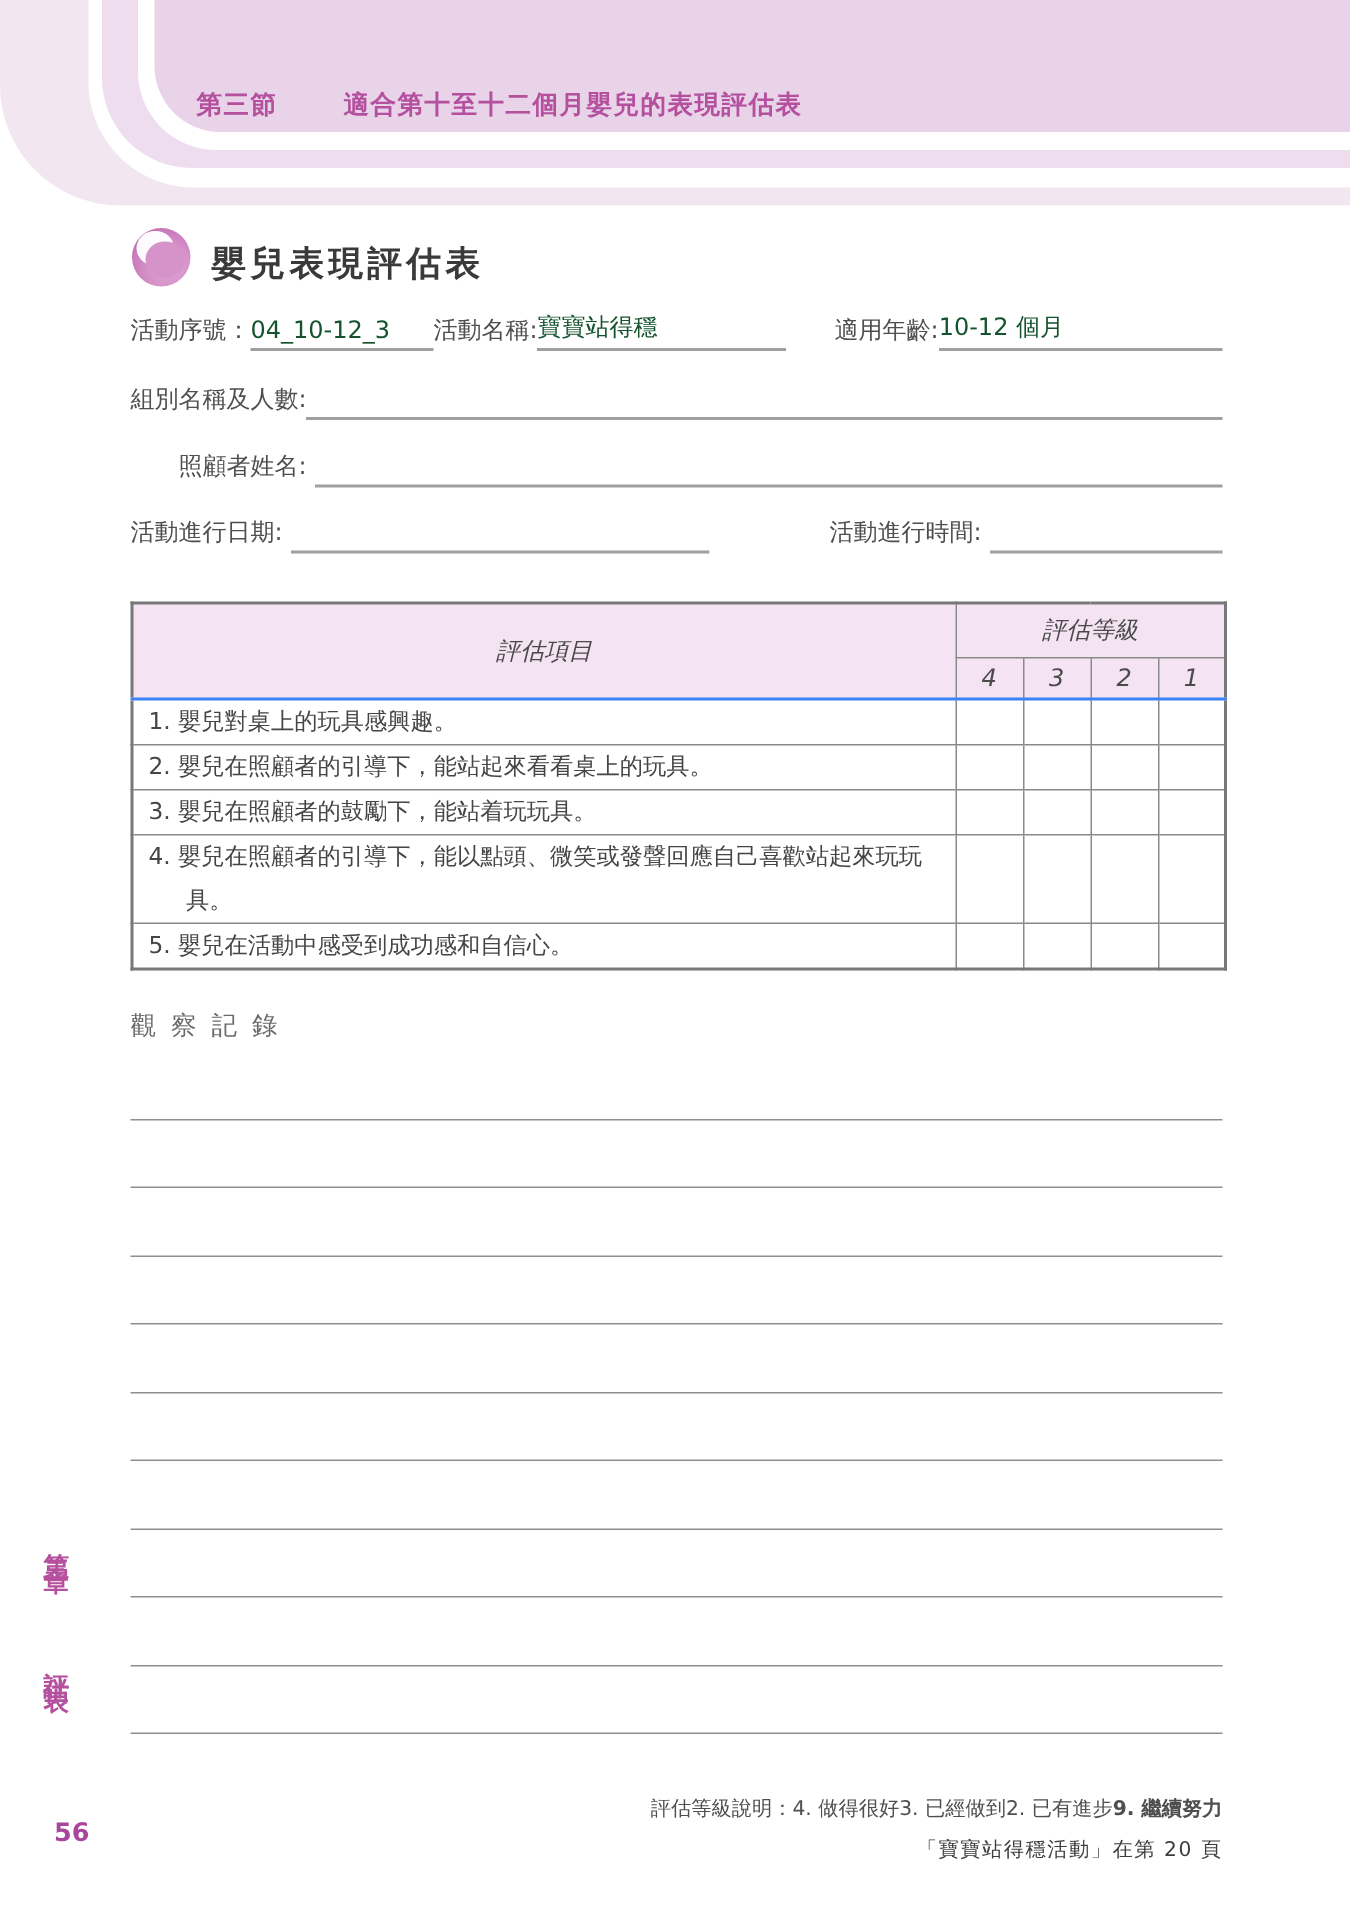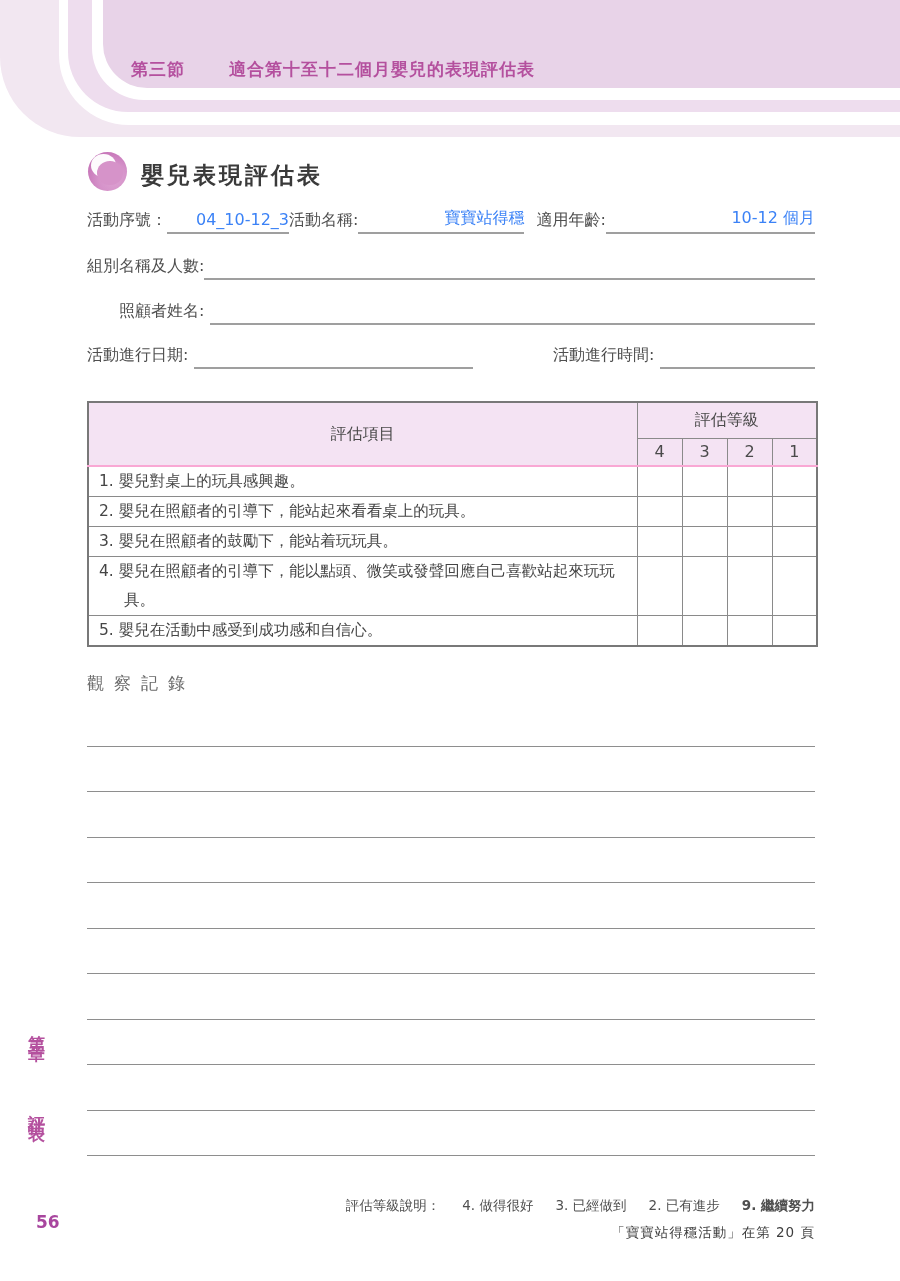--- a/index.html
+++ b/index.html
@@ -48,30 +48,30 @@
     position: absolute; left: 141px; top: 160px;
     font-size: 23px; font-weight: 600; color: #3a3a3a; letter-spacing: 3px;
     white-space: nowrap;
   }
 
   
   .frow { position: absolute; left: 87px; width: 728px; display: flex; align-items: flex-end; }
   .f-label { color: #4f4f4f; font-size: 16px; white-space: nowrap; padding-bottom: 3px; }
   .f-line {
     border-bottom: 2px solid #9f9f9f;
-    text-align: right; color: #3b82f6; font-size: 16px;
+    text-align: left; color: #14532d; font-size: 16px;
     padding-bottom: 3px; min-height: 24px;
   }
   .grp { display: flex; align-items: flex-end; }
 
   
   .tbl-wrap { position: absolute; left: 87px; top: 401px; width: 729px; }
   table { border-collapse: collapse; table-layout: fixed; width: 100%; border: 2px solid #787878; }
   th, td { border: 1px solid #8a8a8a; }
-  thead { border-bottom: 2px solid #f9a8d4; }
+  thead { border-bottom: 2px solid #3b82f6; font-style: italic; }
   thead th {
     background: #f4e3f3; font-weight: normal; color: #4a4a4a; font-size: 16px;
     text-align: center;
   }
   th.item-h { width: 549px; }
   th.grade-h { height: 36px; }
   tr.grade-nums th { height: 28px; background: #f4e3f3; }
   col.score-col { width: 45px; }
   td.item {
     font-size: 15.5px; color: #454545; line-height: 29px; height: 29px;
@@ -92,21 +92,21 @@
     position: absolute; left: 26px;
     writing-mode: vertical-rl; text-orientation: upright;
     color: #b4509e; font-weight: bold; font-size: 17px; letter-spacing: 5px;
   }
   .side-label.chapter { top: 1021px; }
   .side-label.section { top: 1101px; }
 
   
   .legend {
     position: absolute; right: 85px; top: 1197px;
-    display: flex; gap: 22px; font-size: 13.5px; color: #4f4f4f; white-space: nowrap;
+    display: flex; font-size: 13.5px; color: #4f4f4f; white-space: nowrap;
   }
   .legend .emph { font-weight: 600; }
   .reference {
     position: absolute; right: 85px; top: 1224px;
     font-size: 13.5px; color: #3d3d3d; letter-spacing: 1px; white-space: nowrap;
   }
   .pagenum {
     position: absolute; left: 36px; top: 1212px;
     font-size: 17px; font-weight: bold; color: #a8469e;
   }
@@ -128,21 +128,21 @@
   </div>
 
   <div class="bubble"></div>
   <div class="page-title">嬰兒表現評估表</div>
 
   <div class="frow" style="top:208px;">
     <span class="f-label">活動序號：</span>
     <span class="f-line" style="width:122px;">04_10-12_3</span>
     <span class="f-label" style="">活動名稱:</span>
     <span class="f-line" style="width:166px;">寶寶站得穩</span>
-    <span class="f-label" style="margin-left:12px;">適用年齡:</span>
+    <span class="f-label" style="margin-left:32px;">適用年齡:</span>
     <span class="f-line" style="flex:1;">10-12 個月</span>
   </div>
 
   <div class="frow" style="top:256px;">
     <span class="f-label">組別名稱及人數:</span>
     <span class="f-line" style="flex:1;"></span>
   </div>
 
   <div class="frow" style="top:301px;">
     <span class="grp" style="margin-left:32px; flex:1;">

